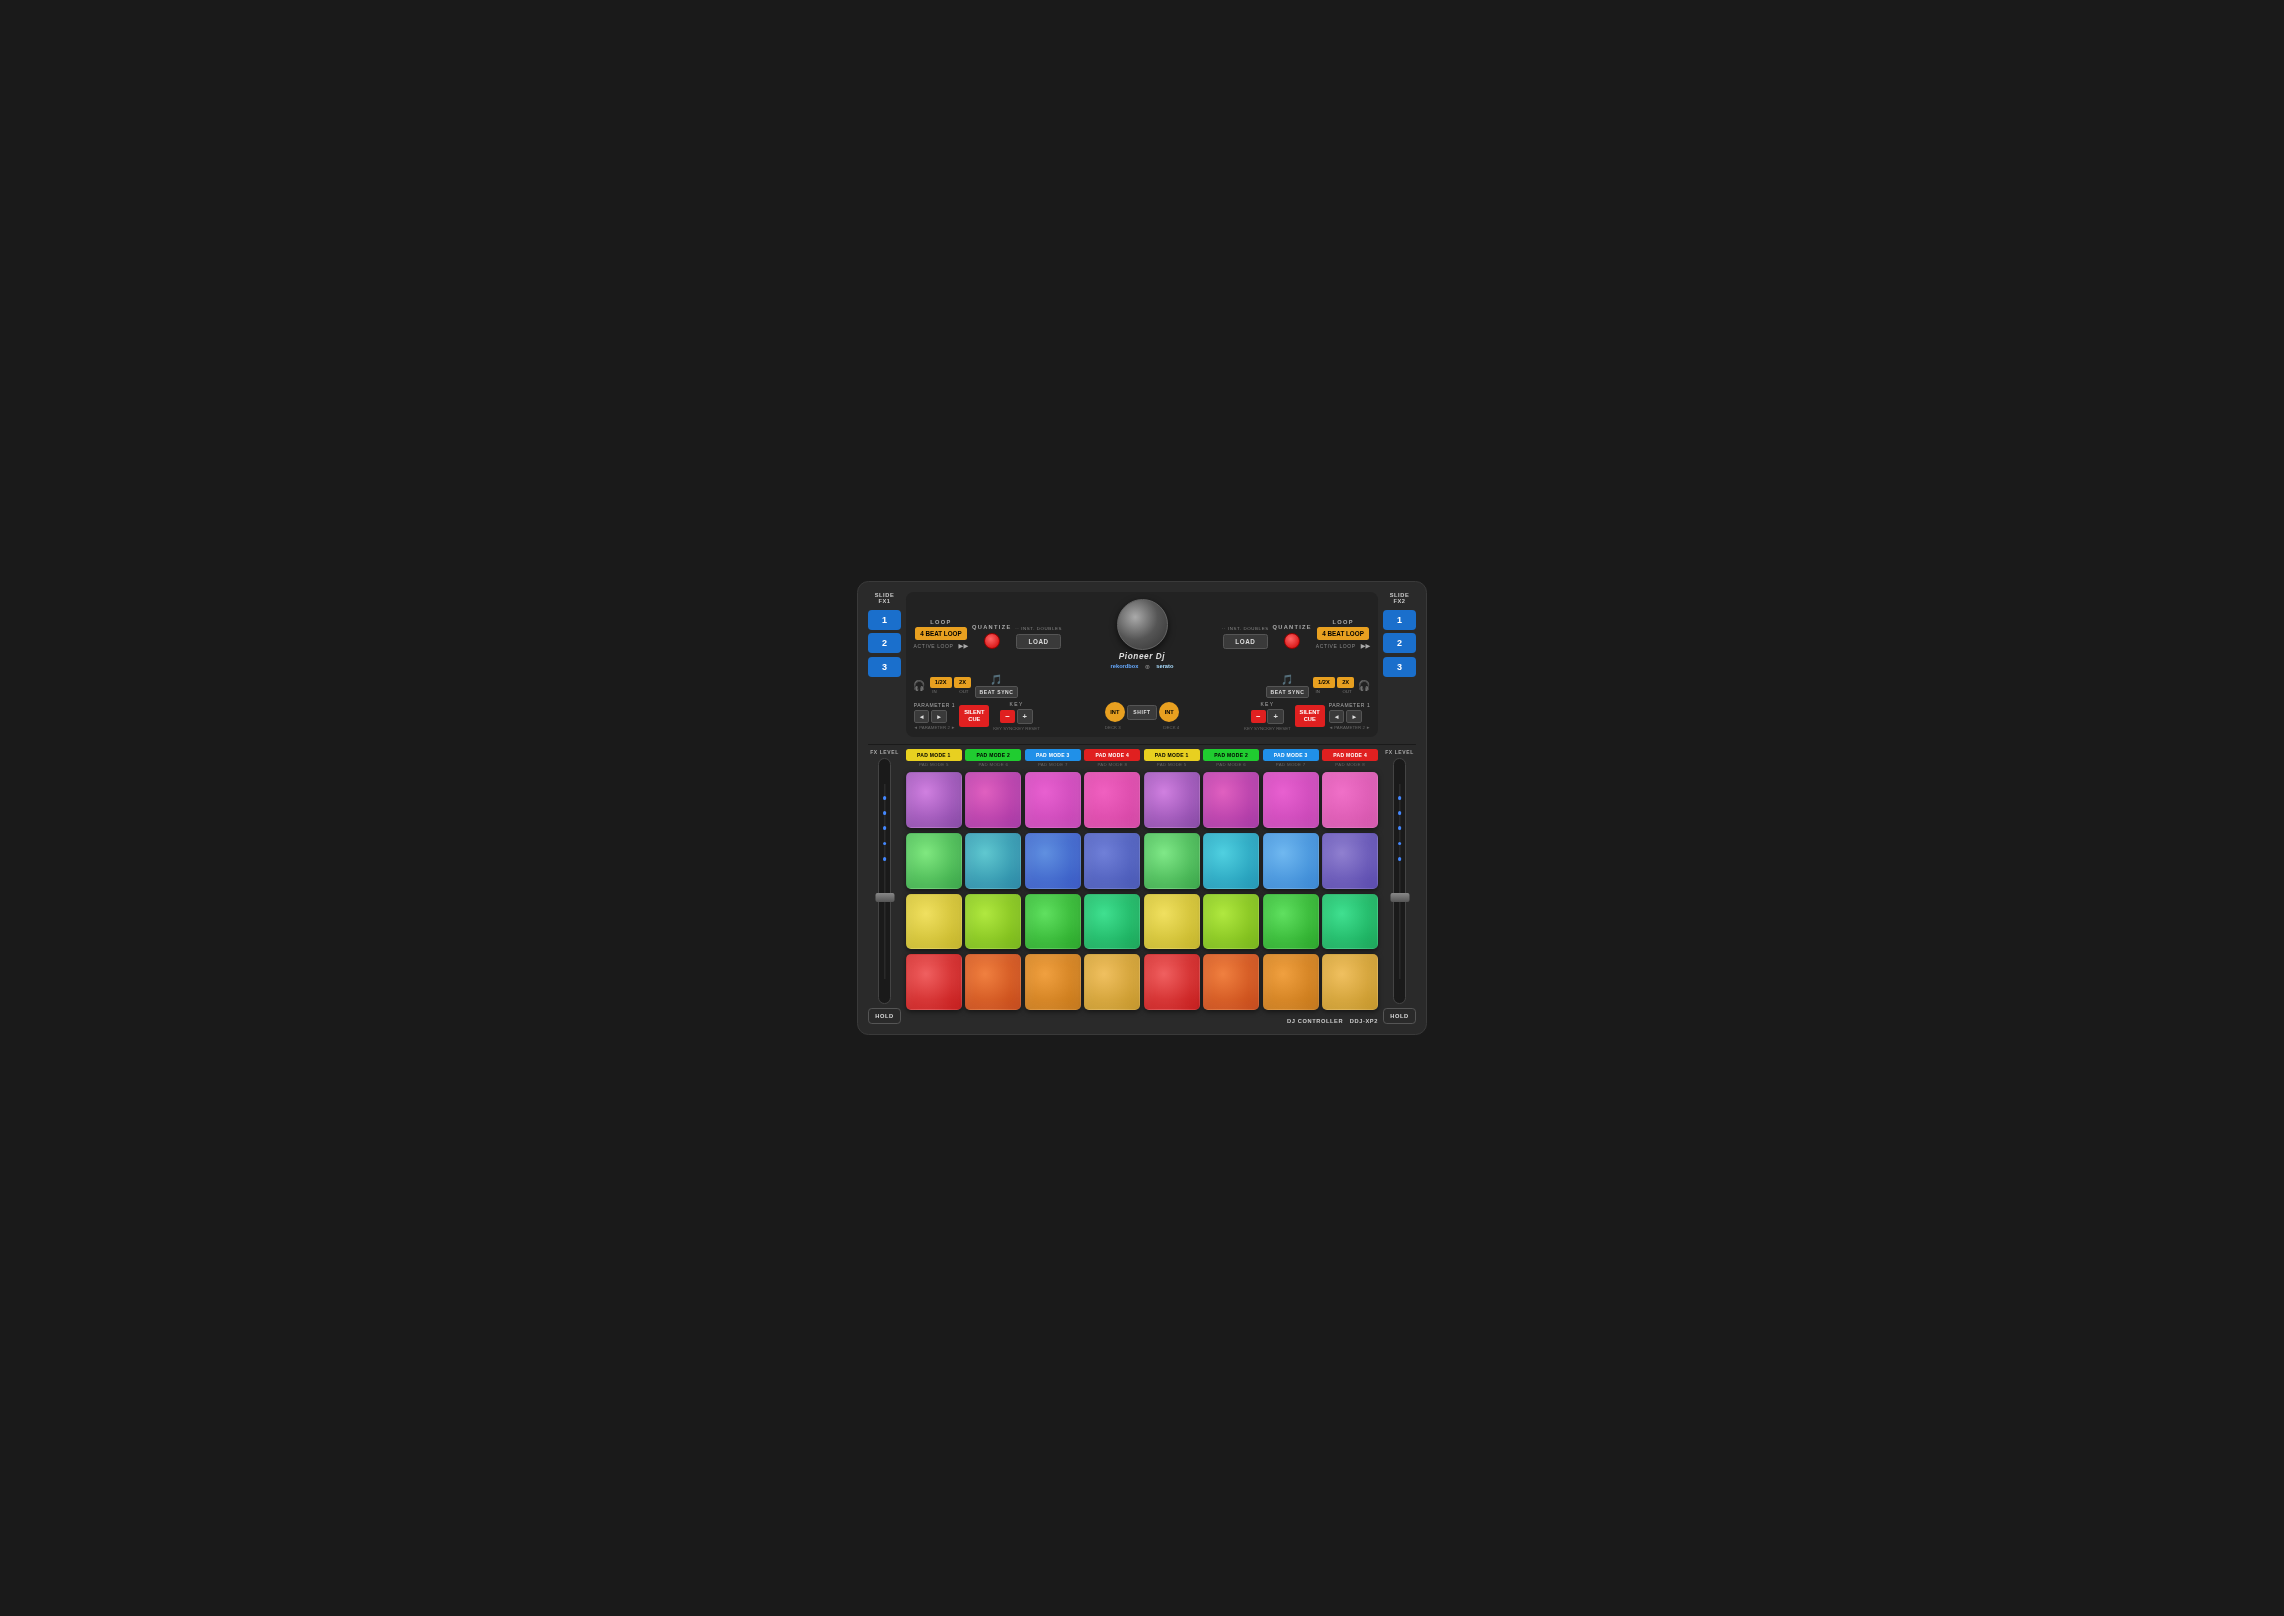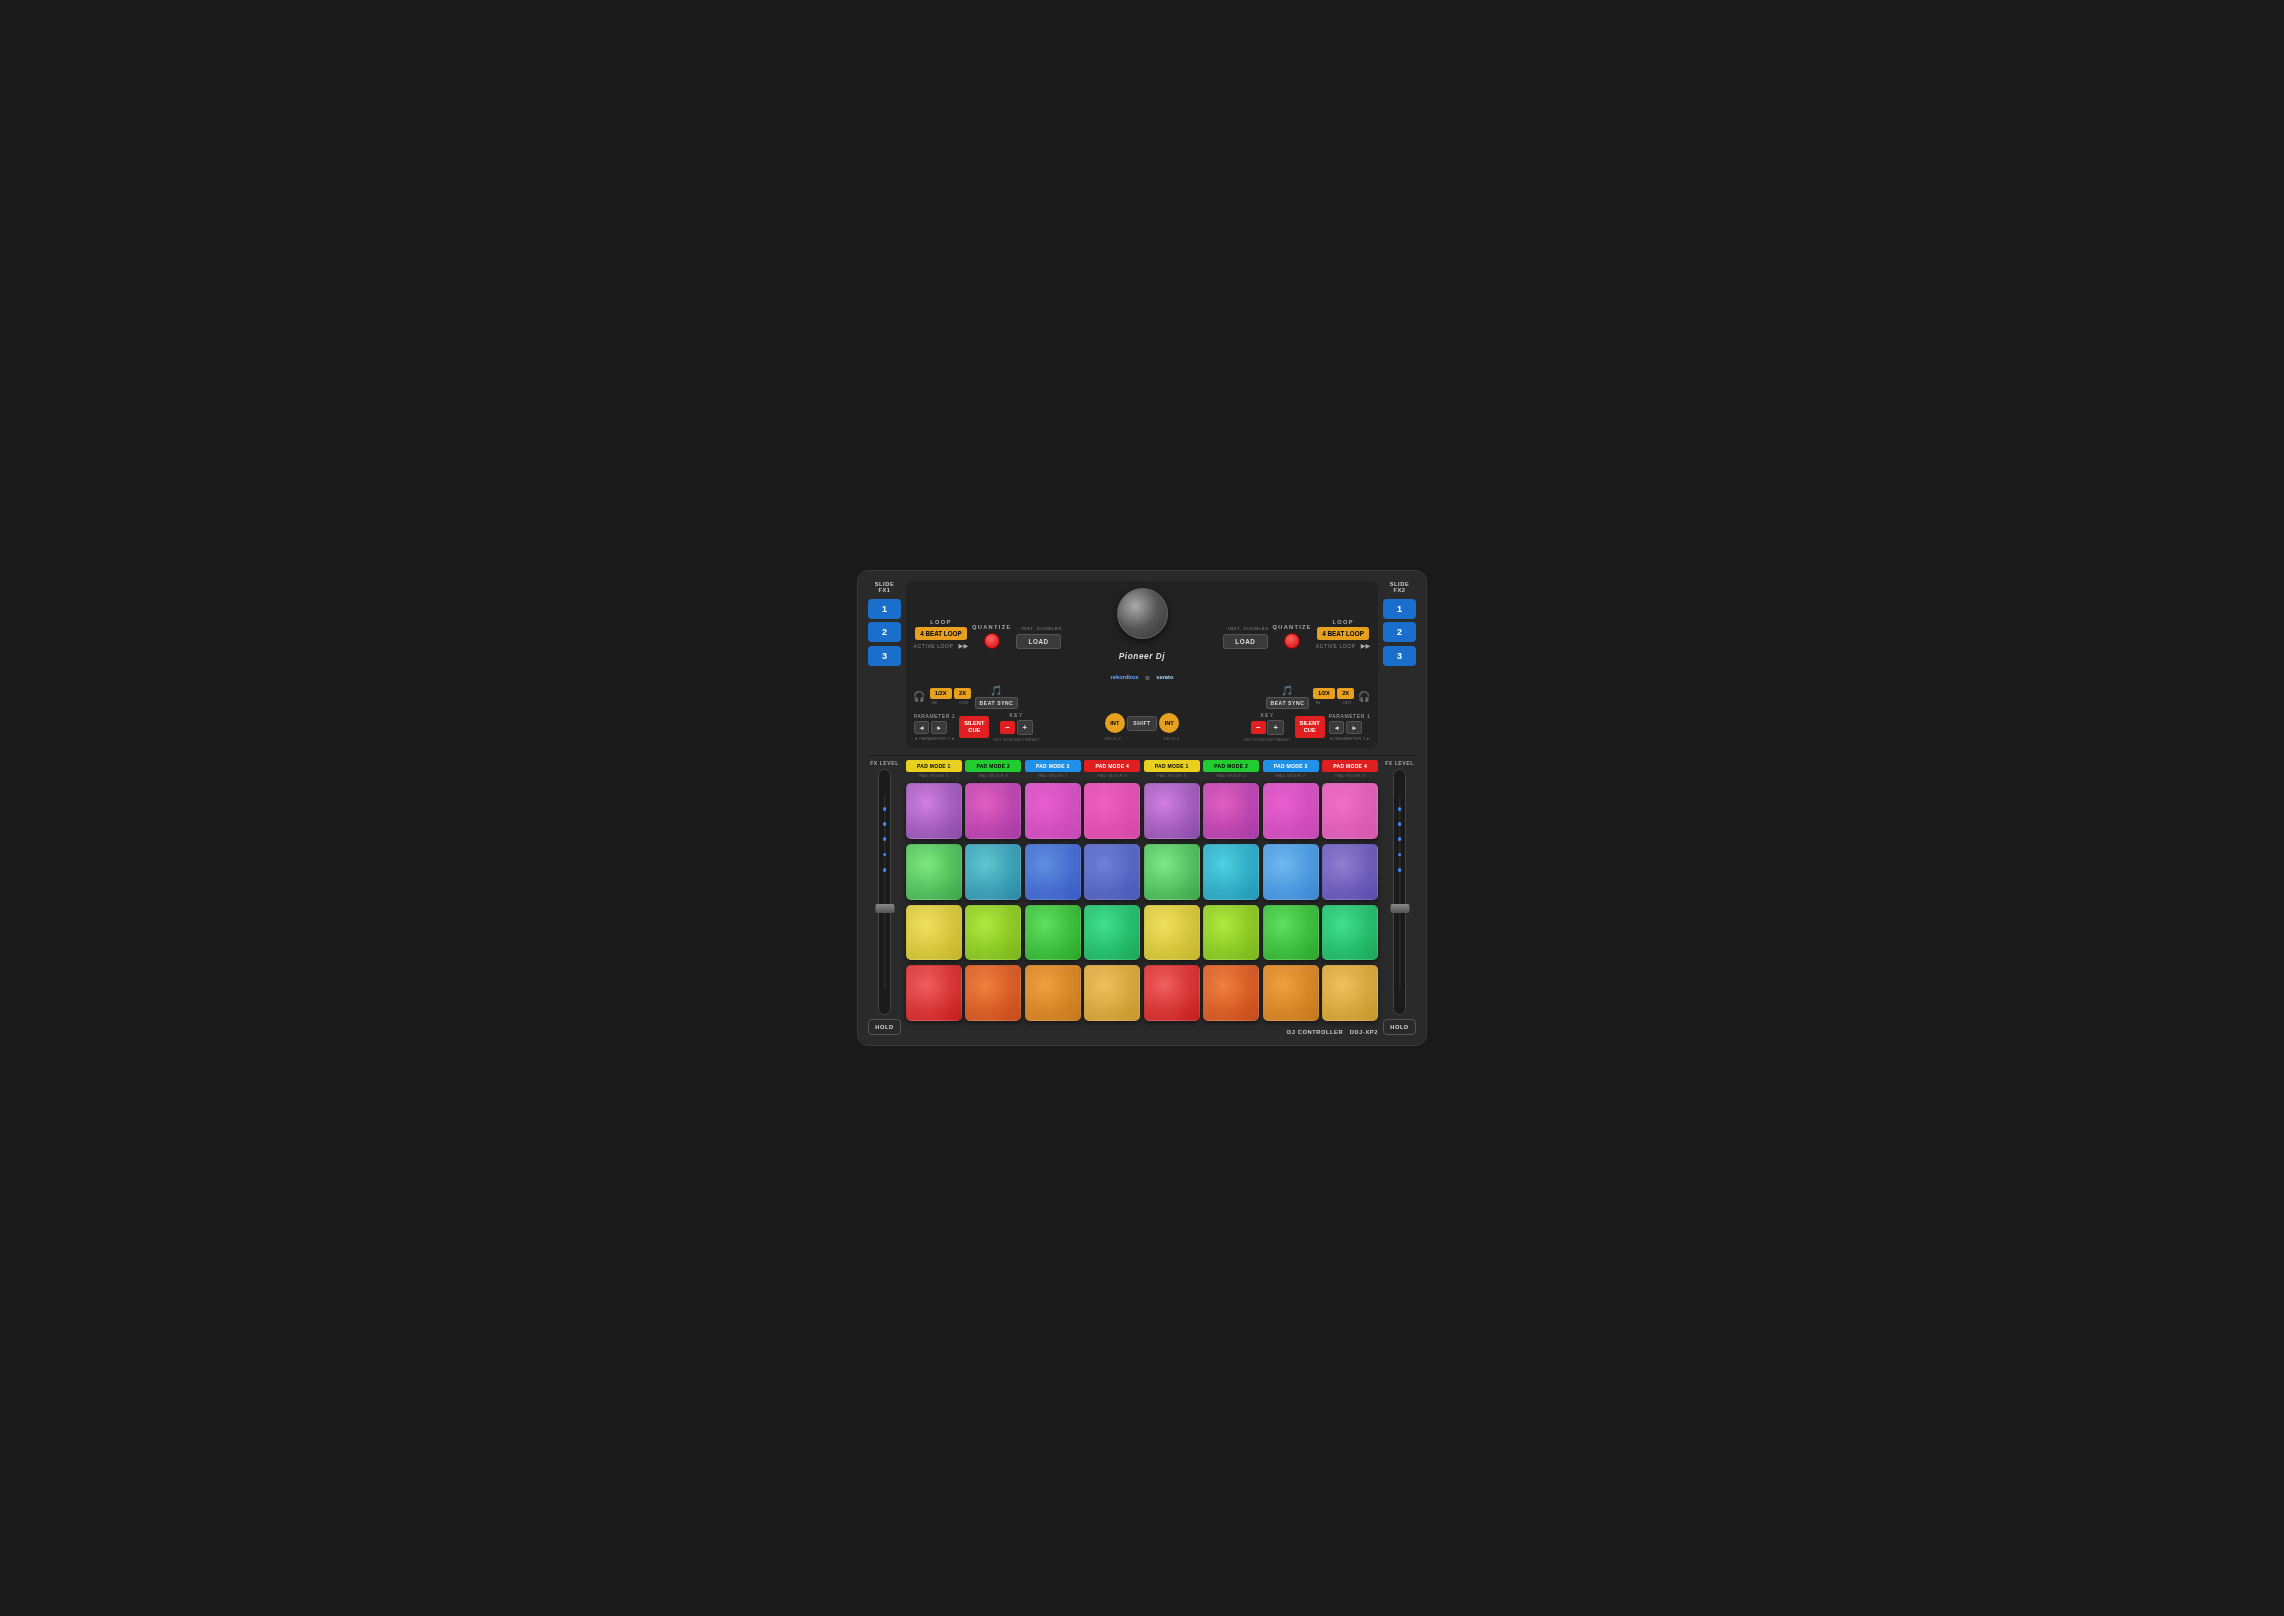--- a/index.html
+++ b/index.html
@@ -160,21 +160,21 @@
       font-weight: bold;
       padding: 3.2px 11.4px;
       cursor: pointer;
       letter-spacing: 0.6px;
     }
 
     .jog-center {
       display: flex;
       flex-direction: column;
       align-items: center;
-      gap: 13px;
+      gap: 2px;
     }
     .jog-wheel {
       width: 51px;
       height: 51px;
       background: radial-gradient(circle at 35% 35%, #aaa, #555 50%, #333);
       border-radius: 50%;
       border: 1.9px solid #666;
       box-shadow: 0 2.5px 7.6px rgba(0,0,0,0.6);
     }
     .brand-text {

